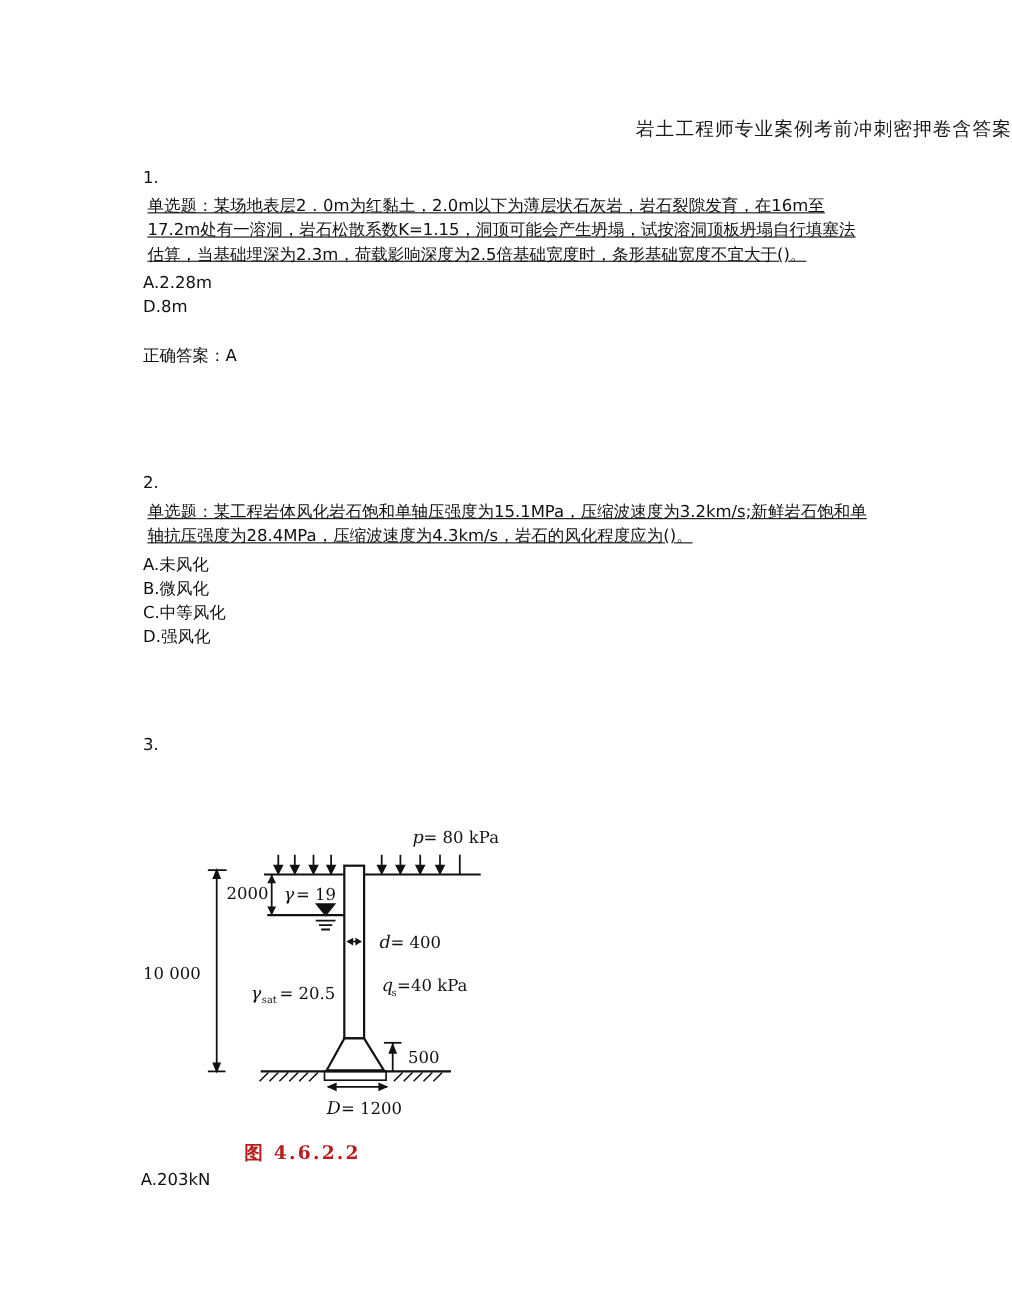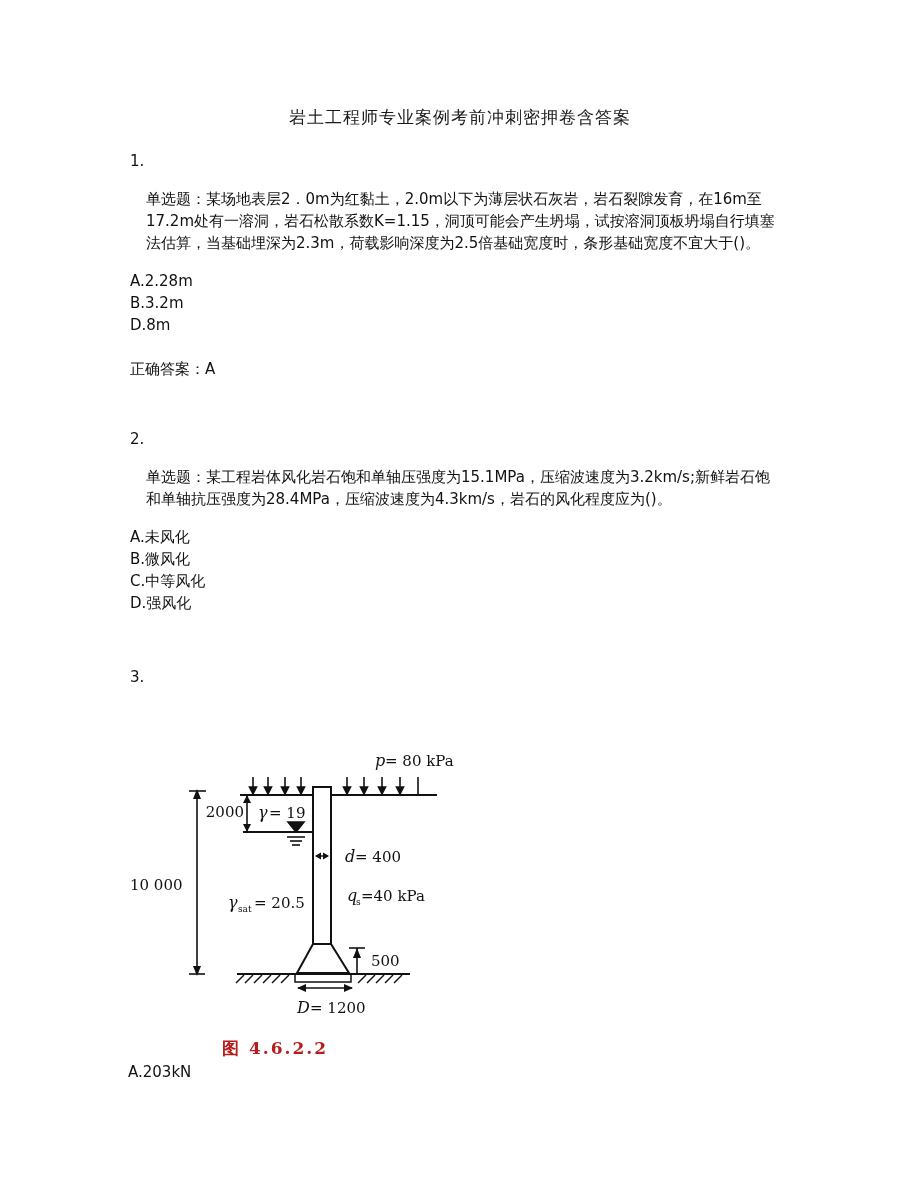--- a/index.html
+++ b/index.html
@@ -2,26 +2,26 @@
 <html><head>
 <meta charset="utf-8">
 <style>
   html,body{margin:0;padding:0;}
   body{
     width:920px;height:1191px;position:relative;background:#ffffff;
     font-family:"DejaVu Sans",sans-serif;color:#111;
     -webkit-font-smoothing:antialiased;overflow:hidden;
   }
   .doc-title{
-    position:absolute;top:106px;left:0;width:920px;text-align:center;
+    position:absolute;top:106px;left:0;width:920px;text-align:right;
     font-family:"DejaVu Serif",serif;font-size:17px;letter-spacing:1px;color:#1a1a1a;
   }
   .qblock{position:absolute;left:130px;width:666px;font-size:15px;line-height:22px;}
   .qnum{height:22px;}
-  .qstem{margin:16px;}
+  .qstem{margin:4px;text-decoration:underline;}
   .qopt{height:22px;}
   .qanswer{margin-top:22px;}
   #q1{top:150px;}
   #q2{top:428px;}
   #q3{top:666px;}
   .qformula{
     display:inline-block;font-family:"DejaVu Serif",serif;font-style:italic;
     font-weight:bold;font-size:20px;line-height:20px;vertical-align:-2px;
   }
   .ss{display:inline-flex;flex-direction:column;vertical-align:2px;
@@ -37,21 +37,20 @@
 </style>
 </head>
 <body>
 
 <div class="doc-title">岩土工程师专业案例考前冲刺密押卷含答案</div>
 
 <div class="qblock" id="q1">
   <div class="qnum">1.</div>
   <p class="qstem">单选题：某场地表层2．0m为红黏土，2.0m以下为薄层状石灰岩，岩石裂隙发育，在16m至17.2m处有一溶洞，岩石松散系数K=1.15，洞顶可能会产生坍塌，试按溶洞顶板坍塌自行填塞法估算，当基础埋深为2.3m，荷载影响深度为2.5倍基础宽度时，条形基础宽度不宜大于()。</p>
   <div class="qopt">A.2.28m</div>
-  <div class="qopt">B.3.2m</div>
   <div class="qopt">D.8m</div>
   <div class="qanswer">正确答案：A</div>
 </div>
 
 <div class="qblock" id="q2">
   <div class="qnum">2.</div>
   <p class="qstem">单选题：某工程岩体风化岩石饱和单轴压强度为15.1MPa，压缩波速度为3.2km/s;新鲜岩石饱和单轴抗压强度为28.4MPa，压缩波速度为4.3km/s，岩石的风化程度应为()。</p>
   <div class="qopt">A.未风化</div>
   <div class="qopt">B.微风化</div>
   <div class="qopt">C.中等风化</div>

